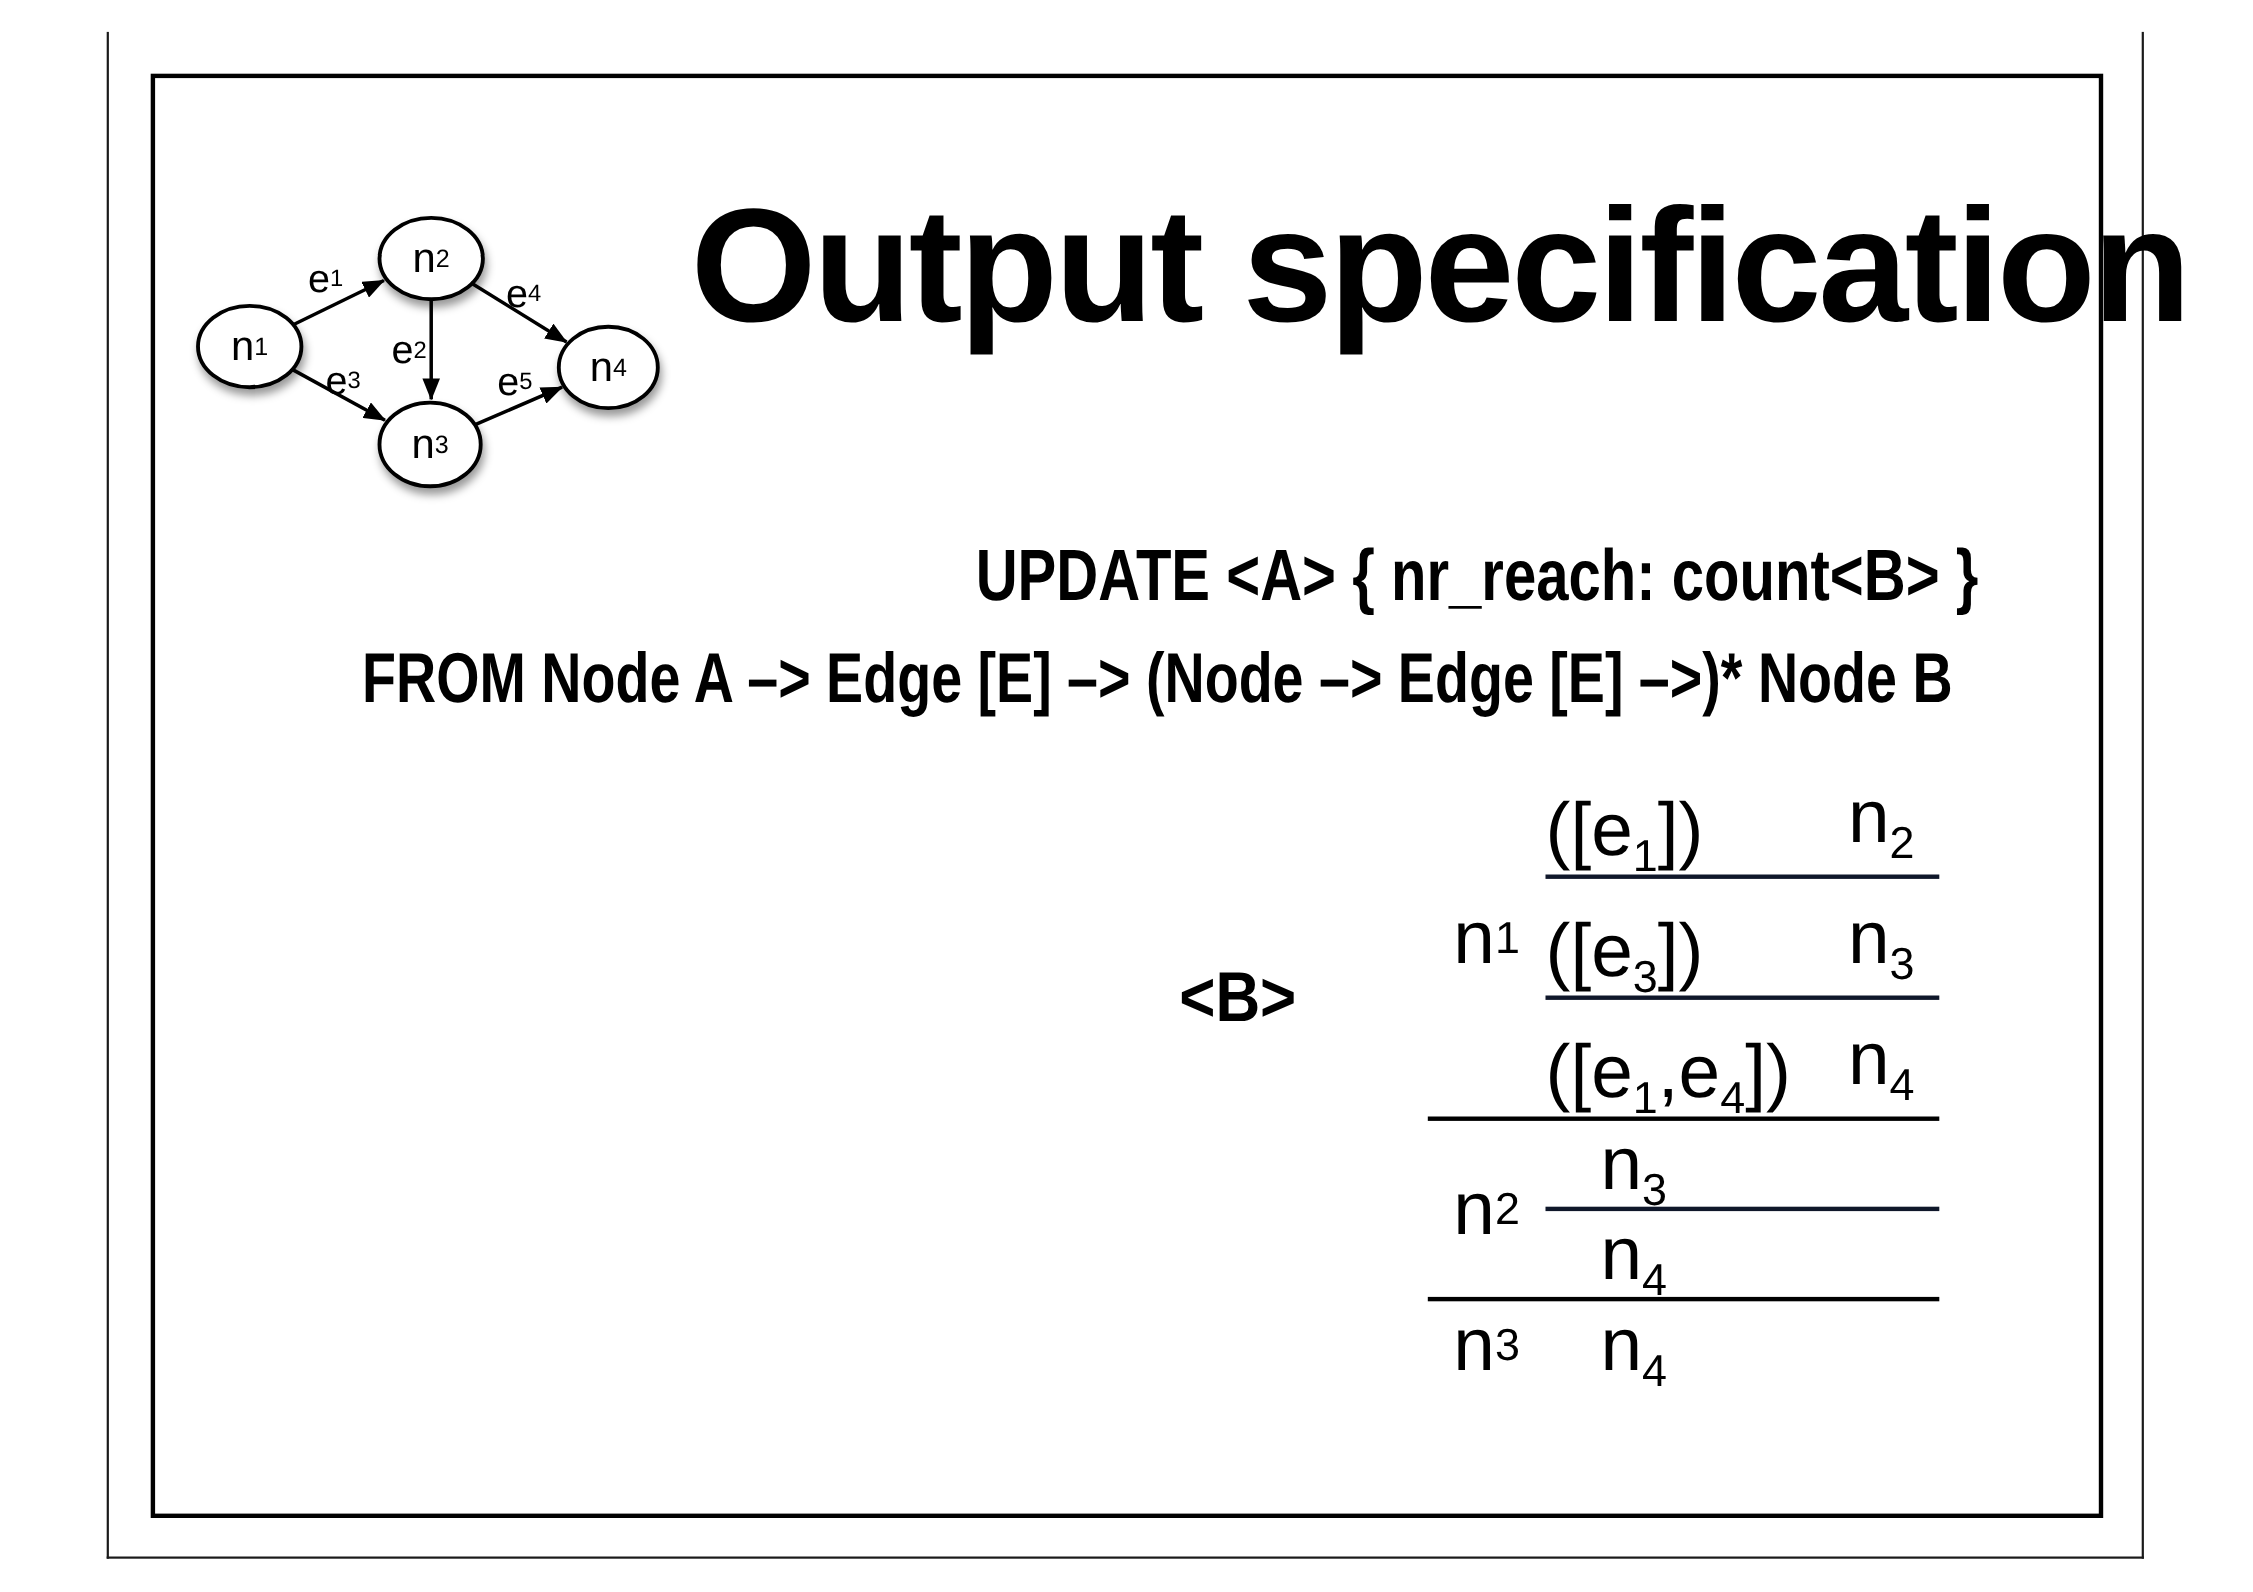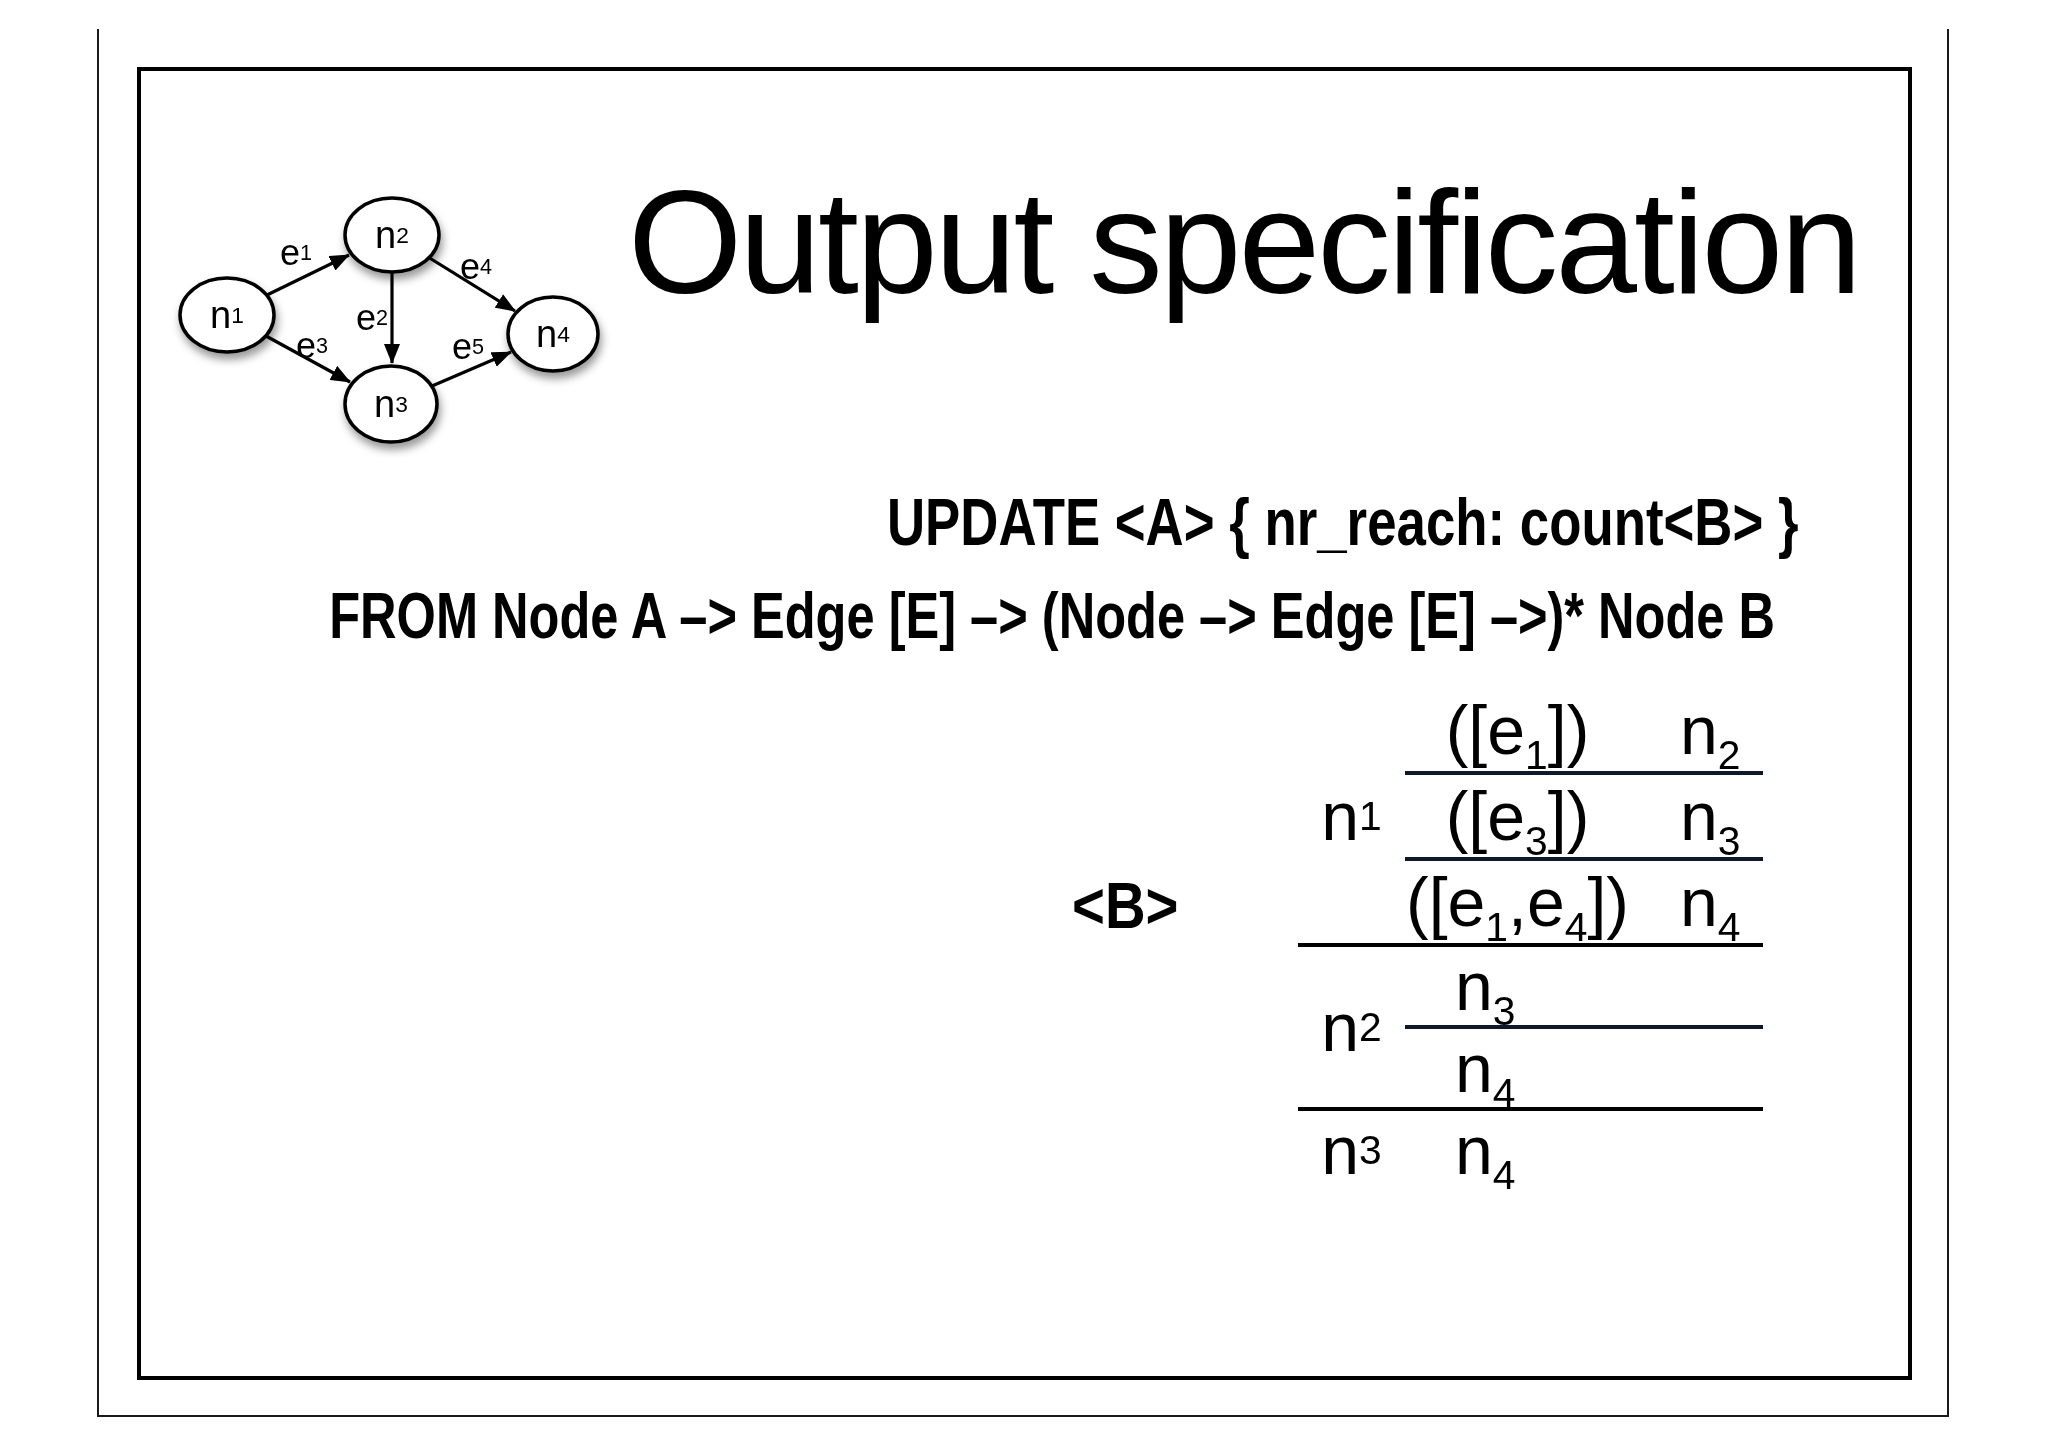--- a/index.html
+++ b/index.html
@@ -8,21 +8,21 @@
     font-family:"Liberation Sans", sans-serif; color:#000; overflow:hidden;
   }
   .thin-line { position:absolute; background:#1a1a1a; }
   .frame {
     position:absolute; left:137px; top:67px; width:1775px; height:1313px;
     box-sizing:border-box; border:4px solid #000; background:transparent;
   }
   
   .title {
     position:absolute; left:628px; top:165px; line-height:1.05;
-    font-size:147px; font-weight:400; letter-spacing:-3px; white-space:nowrap;
+    font-size:147px; font-weight:700; letter-spacing:-3px; white-space:nowrap;
   }
   
   .query-wrap { position:absolute; left:137px; top:0; width:1775px; }
   .qline { position:absolute; width:100%; text-align:right; white-space:nowrap; }
   .qline1 { top:486px; }
   .qline2 { top:580px;text-decoration:underline; }
   .qline .sq {
     display:inline-block; font-weight:bold; line-height:72px; white-space:pre;
   }
   .qline1 .sq { font-size:66px; transform:scaleX(0.80); }
@@ -48,21 +48,21 @@
   }
   .dgroup { display:flex; }
   .dgroup + .dgroup { border-top:4px solid #000; }
   .dsrc {
     width:107px; display:flex; align-items:center; justify-content:center;
     white-space:nowrap;
   }
   .dentries { width:358px; }
   .dentry { display:flex; align-items:center; }
   .dentry + .dentry { border-top:4px solid #0f172a; }
-  .dpaths { width:225px; text-align:center; padding:2px 0; }
+  .dpaths { width:225px; text-align:left; padding:2px 0;margin-top:24px; }
   .dpath { line-height:78px; white-space:nowrap; }
   .dtarget {
     width:133px; box-sizing:border-box; padding-left:50px; white-space:nowrap;
   }
 </style>
 </head>
 <body>
 
 <div class="stage">
 

